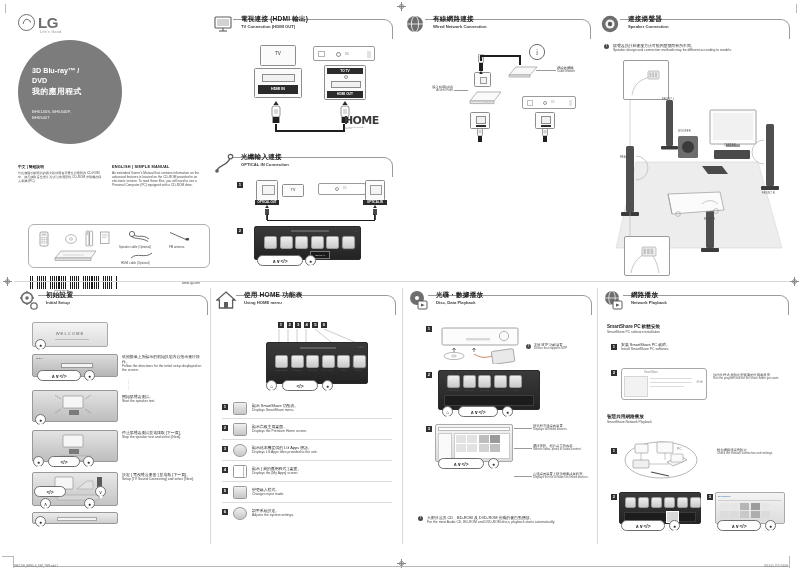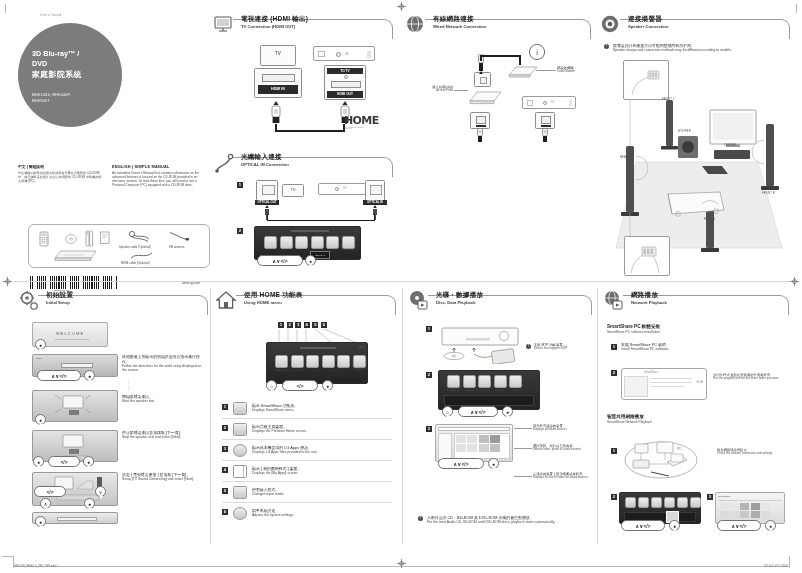--- a/index.html
+++ b/index.html
@@ -185,26 +185,30 @@
     </div>
 
   <div class="cropline" style="left:5px;top:4px;width:1px;height:9px;"></div>
   <div class="cropline" style="left:796px;top:4px;width:1px;height:9px;"></div>
   <div class="cropline" style="left:2px;top:556px;width:12px;height:1px;"></div>
   <div class="cropline" style="left:13px;top:556px;width:1px;height:12px;"></div>
   <div class="cropline" style="left:789px;top:556px;width:1px;height:12px;"></div>
   <div class="cropline" style="left:14px;top:566px;width:776px;height:.5px;"></div>
 
   <div class="cover">
+    <div class="lg-logo">
+      <div class="lg-ring"></div>
+      <div class="lg-word">LG</div>
+    </div>
     <div class="lg-tag">Life's Good</div>
 
     <div class="cover-circle">
       <div class="cc-1">3D Blu-ray™ /</div>
       <div class="cc-1">DVD</div>
-      <div class="cc-2">家庭影院系統</div>
+      <div class="cc-2">我的應用程式</div>
       <div class="cc-models">BH5140S, BH5440P,</div>
       <div class="cc-models" style="margin-top:0">BH5540T</div>
     </div>
 
     <div class="cover-notes">
       <div class="notes-zh">
         <div class="nz-h">中文 | 簡短說明</div>
         <div class="nz-b">包含進階功能資訊的擴充版使用者手冊位於隨附的 CD-ROM 中。如需讀取這些檔案,您必須使用配備 CD-ROM 光碟機的個人電腦 (PC)。</div>
       </div>
       <div class="notes-en">

